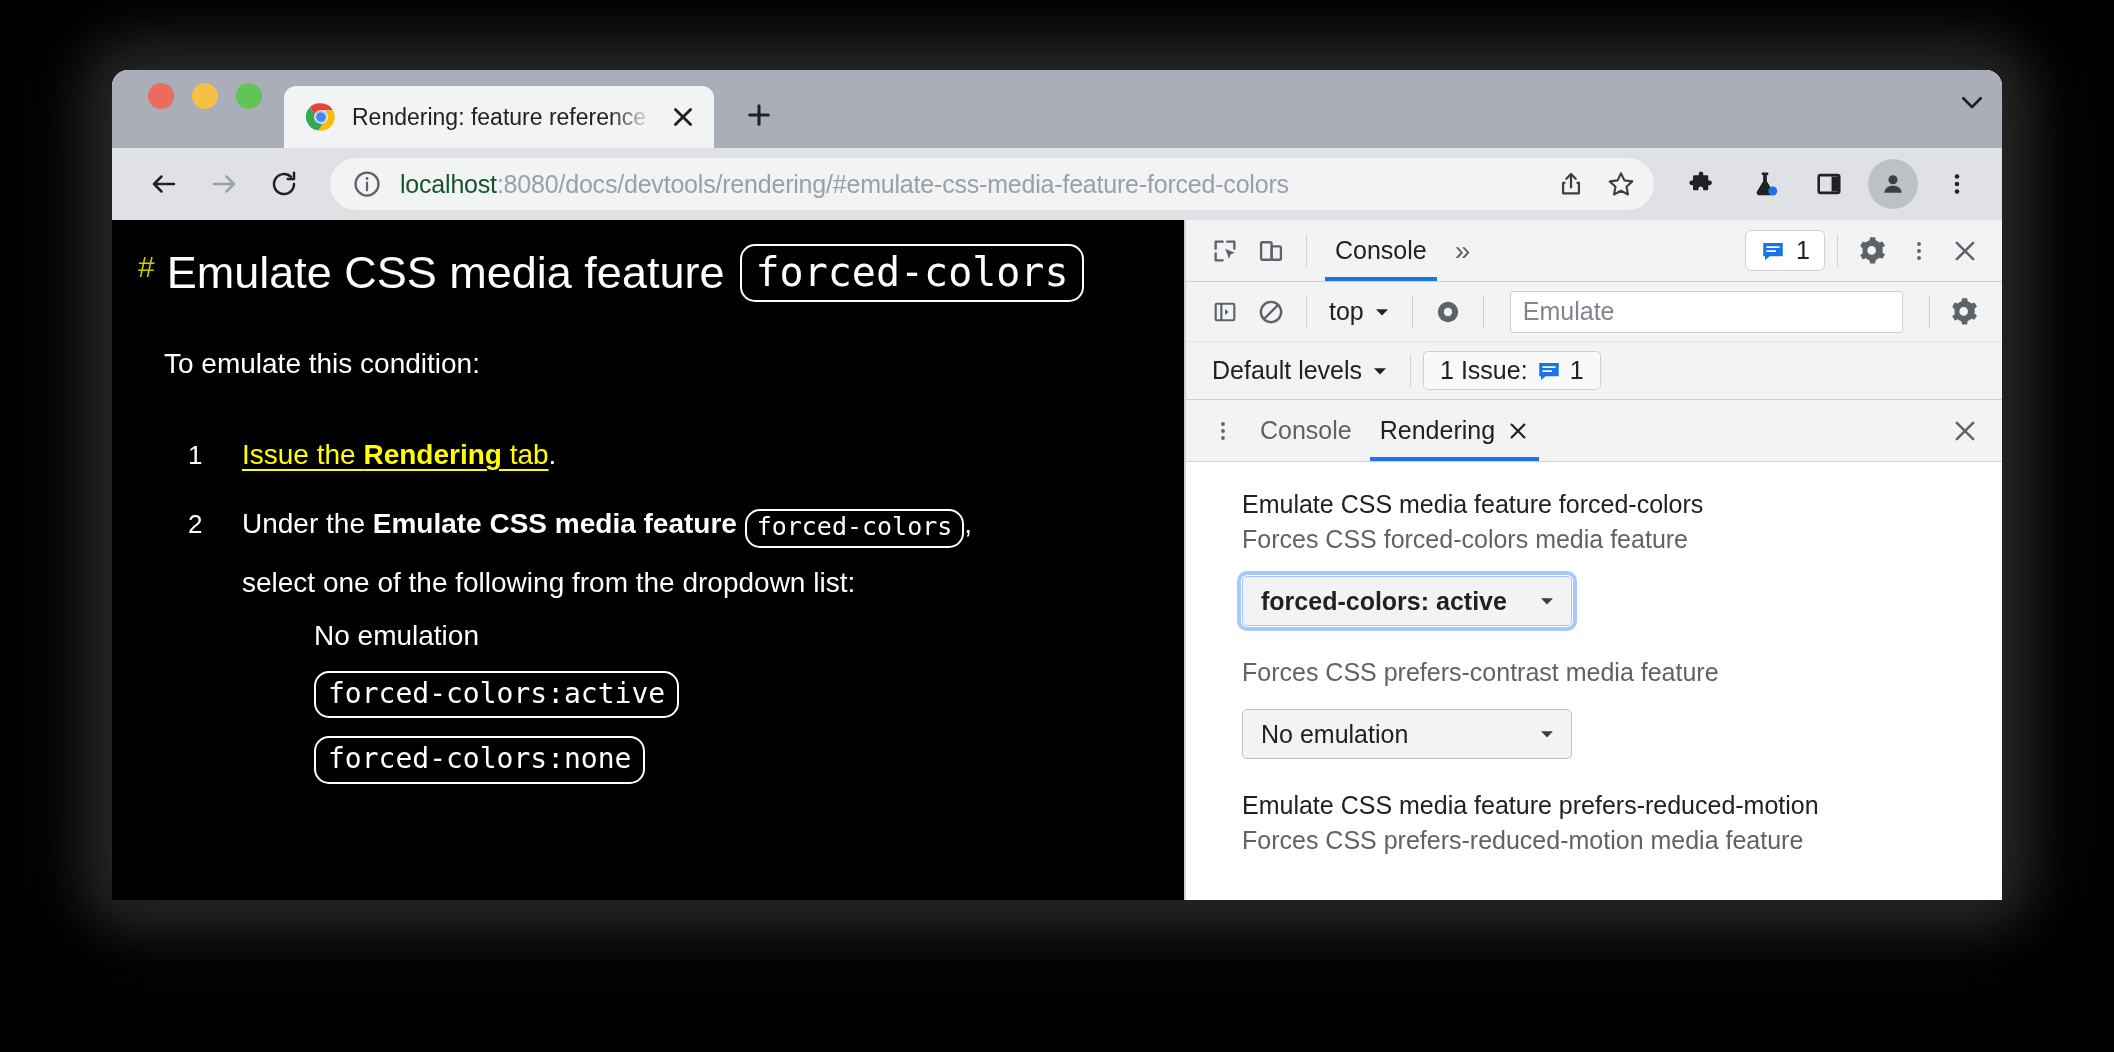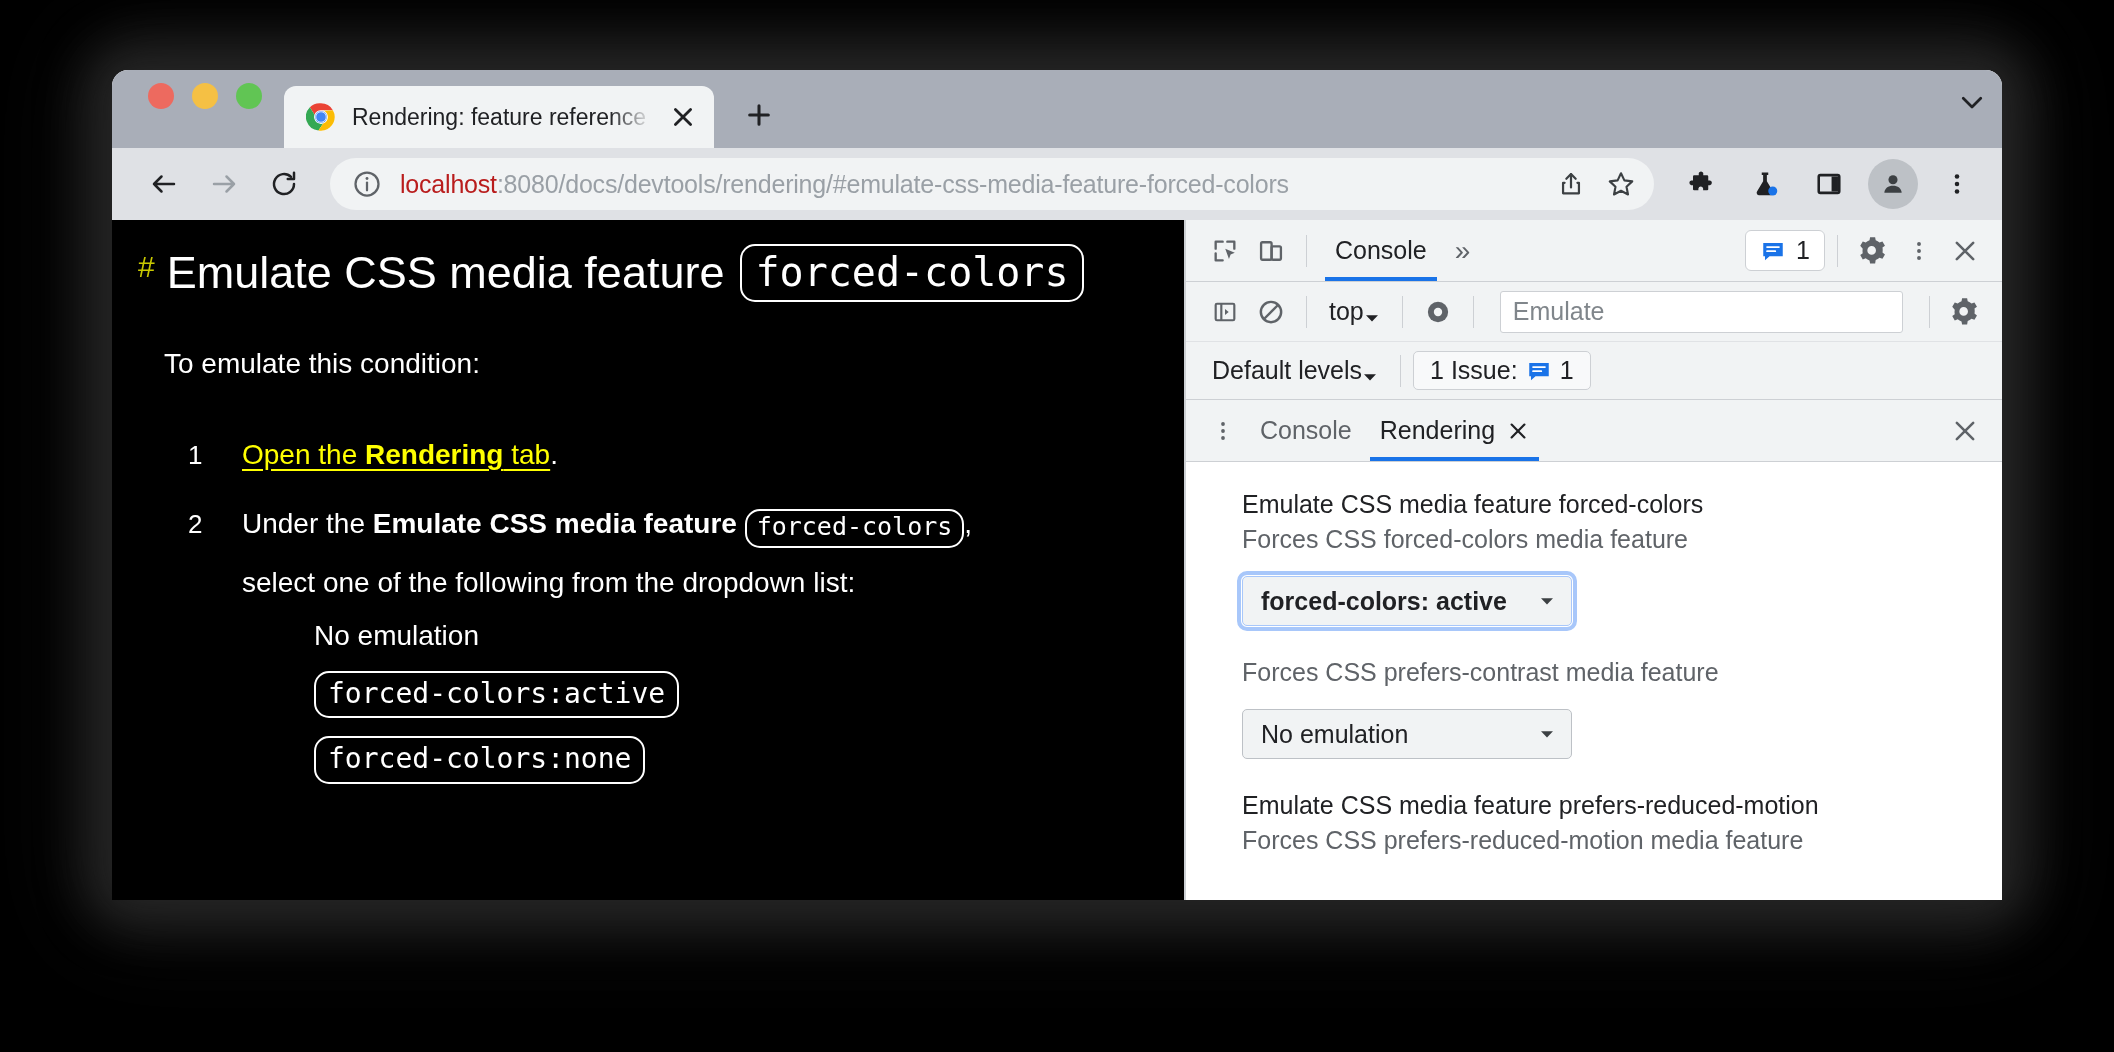--- a/index.html
+++ b/index.html
@@ -149,21 +149,21 @@
     color: #5f6368;
   }
   #omnibox-url {
     flex: 1 1 auto;
     font-size: 25px;
     color: #9aa0a6;
     white-space: nowrap;
     overflow: hidden;
     letter-spacing: -0.2px;
   }
-  #omnibox-url .host { color: #b91c1c; }
+  #omnibox-url .host { color: #14532d; }
   .omni-action {
     width: 50px; height: 50px;
     flex: 0 0 50px;
     display: flex; align-items: center; justify-content: center;
     color: #3c4043;
   }
   .toolbar-icon {
     width: 54px; height: 54px;
     flex: 0 0 54px;
     display: flex; align-items: center; justify-content: center;
@@ -350,22 +350,22 @@
   #dt-filterbar {
     height: 60px;
     background: #f1f3f4;
     border-bottom: 1px solid #e0e2e5;
     padding: 0 14px 0 16px;
   }
   .dt-dropdown {
     font-size: 25px;
     color: #202124;
     display: flex;
-    align-items: flex-end;
-    gap: 0;
+    align-items: center;
+    gap: 10px;
     padding: 0 10px;
     flex: 0 0 auto;
     white-space: nowrap;
   }
   #filter-input {
     flex: 1 1 auto;
     height: 42px;
     background: #ffffff;
     border: 1px solid #cdd0d4;
     border-radius: 3px;
@@ -607,21 +607,21 @@
           <h1 id="page-title">
             <span id="anchor-hash">#</span>
             <span>Emulate CSS media feature</span>
             <code class="boxed">forced-colors</code>
           </h1>
 
           <div id="intro-text">To emulate this condition:</div>
 
           <ol id="steps">
             <li>
-              <a class="yellow-link" href="#"><span>Open the </span><b>Rendering</b><span> tab</span></a><span>.</span>
+              <a class="yellow-link" href="#"><span>Issue the </span><b>Rendering</b><span> tab</span></a><span>.</span>
             </li>
             <li>
               <span>Under the </span><b>Emulate CSS media feature</b>&nbsp;<code class="boxed">forced-colors</code><span>,</span>
               <div style="margin-top:14px;">select one of the following from the dropdown list:</div>
               <ul class="sub-list">
                 <li><span>No emulation</span></li>
                 <li><code class="boxed">forced-colors:active</code></li>
                 <li><code class="boxed">forced-colors:none</code></li>
               </ul>
             </li>

